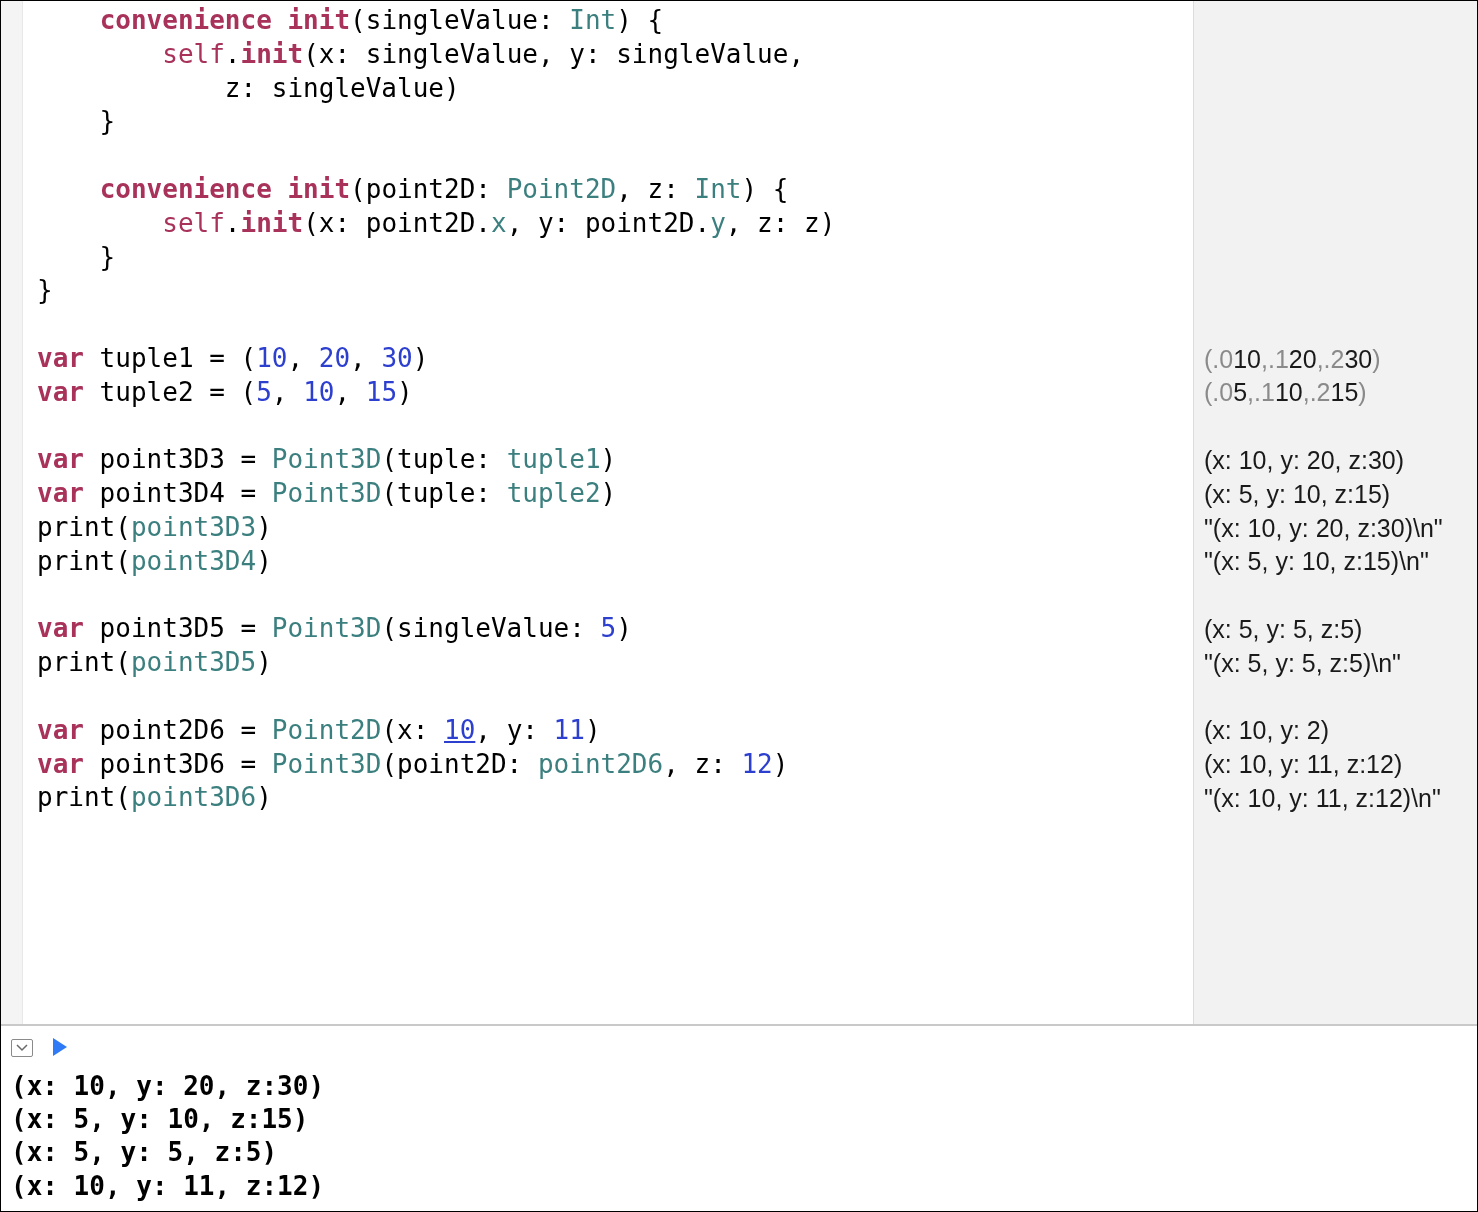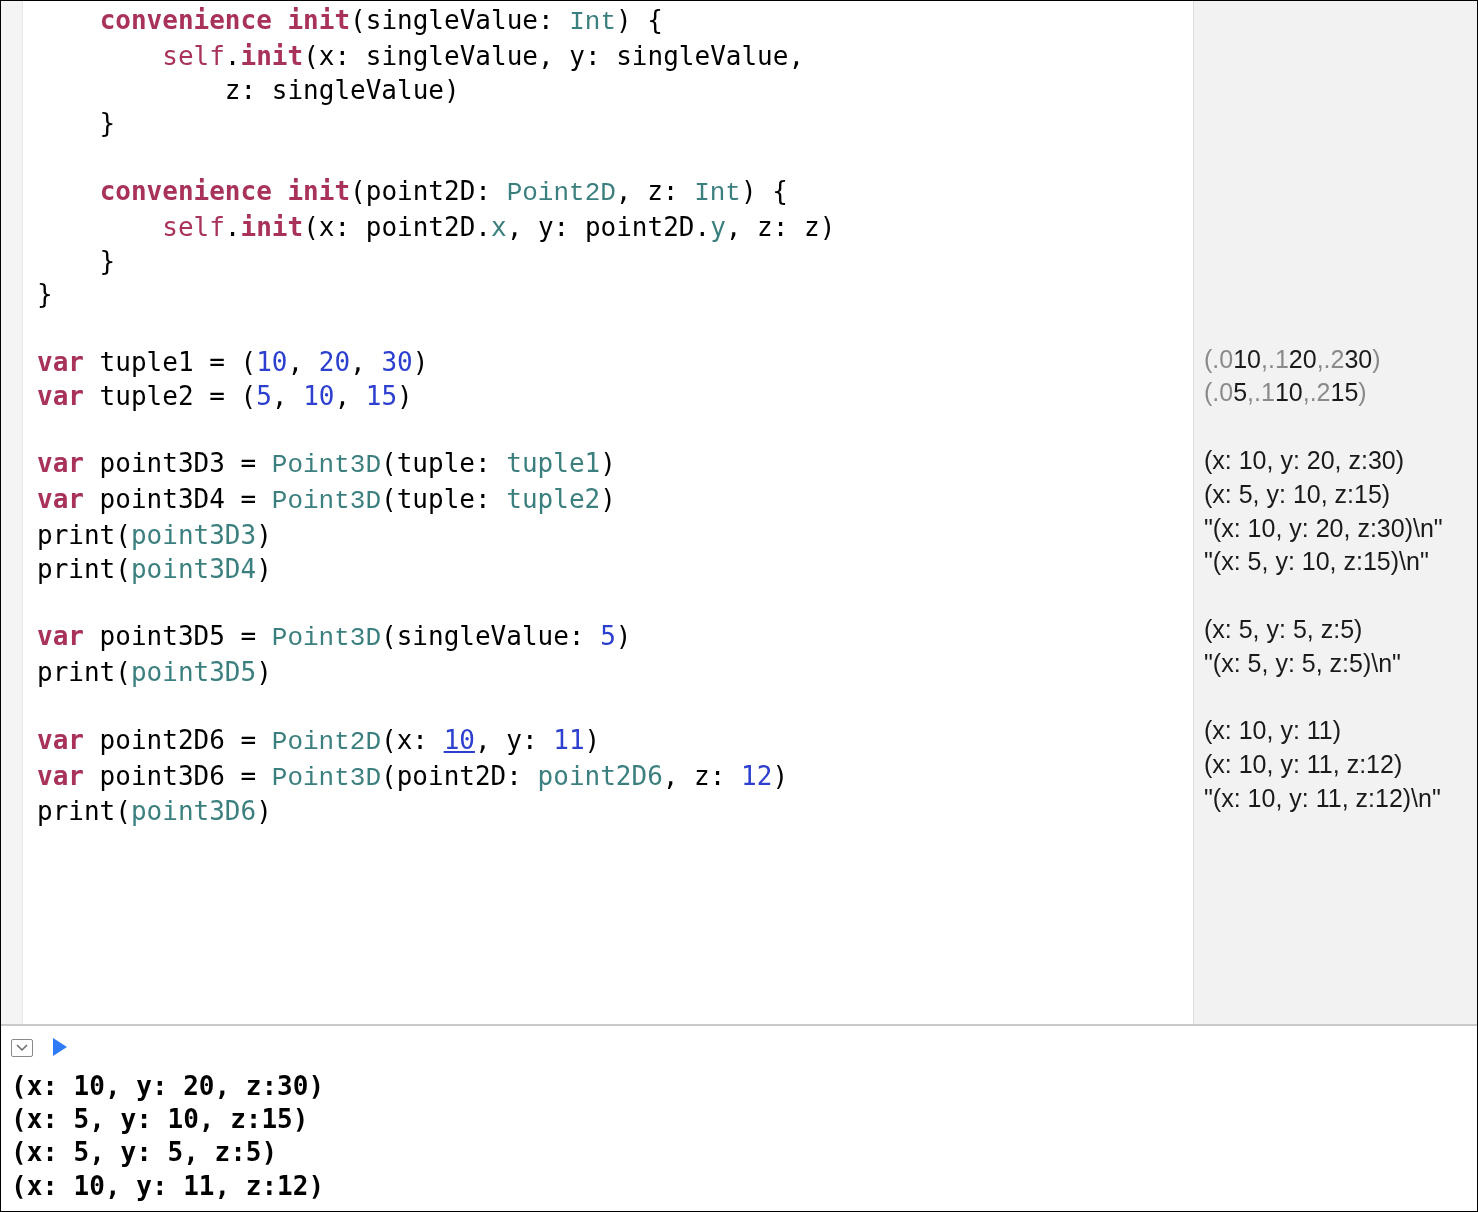--- a/index.html
+++ b/index.html
@@ -43,21 +43,21 @@
     font-family: "Helvetica Neue", -apple-system, Arial, sans-serif;
     font-size: 25px;
     white-space: nowrap;
     overflow: hidden;
     color: #1a1a1a;
   }
   .sidebar-line { height: 33.8px; display:flex; align-items:center; }
   .sb-grey { color: #8a8a8a; }
   .kw { color: #a8325a; font-weight: bold; }      
   .selfkw { color: #a8325a; }
-  .type { color: #3c7f7f; font-family: Liberation Mono, monospace; }
+  .type { color: #3c7f7f; }
   .num { color: #2c3fcf; }
   .ident2 { color: #3c7f7f; }
   .underline { text-decoration: underline; }
   .console-area {
     background: #fff;
     padding: 0 0 8px 0;
     font-family: "SF Mono", Menlo, Monaco, monospace;
   }
   .console-toolbar {
     height: 44px;
@@ -139,21 +139,21 @@
       </div>
       <div class="sidebar-line">&nbsp;</div>
       <div class="sidebar-line">
         <span>(x: 5, y: 5, z:5)</span>
       </div>
       <div class="sidebar-line">
         <span>"(x: 5, y: 5, z:5)\n"</span>
       </div>
       <div class="sidebar-line">&nbsp;</div>
       <div class="sidebar-line">
-        <span>(x: 10, y: 11)</span>
+        <span>(x: 10, y: 2)</span>
       </div>
       <div class="sidebar-line">
         <span>(x: 10, y: 11, z:12)</span>
       </div>
       <div class="sidebar-line">
         <span>"(x: 10, y: 11, z:12)\n"</span>
       </div>
     </div>
 </div>
 

